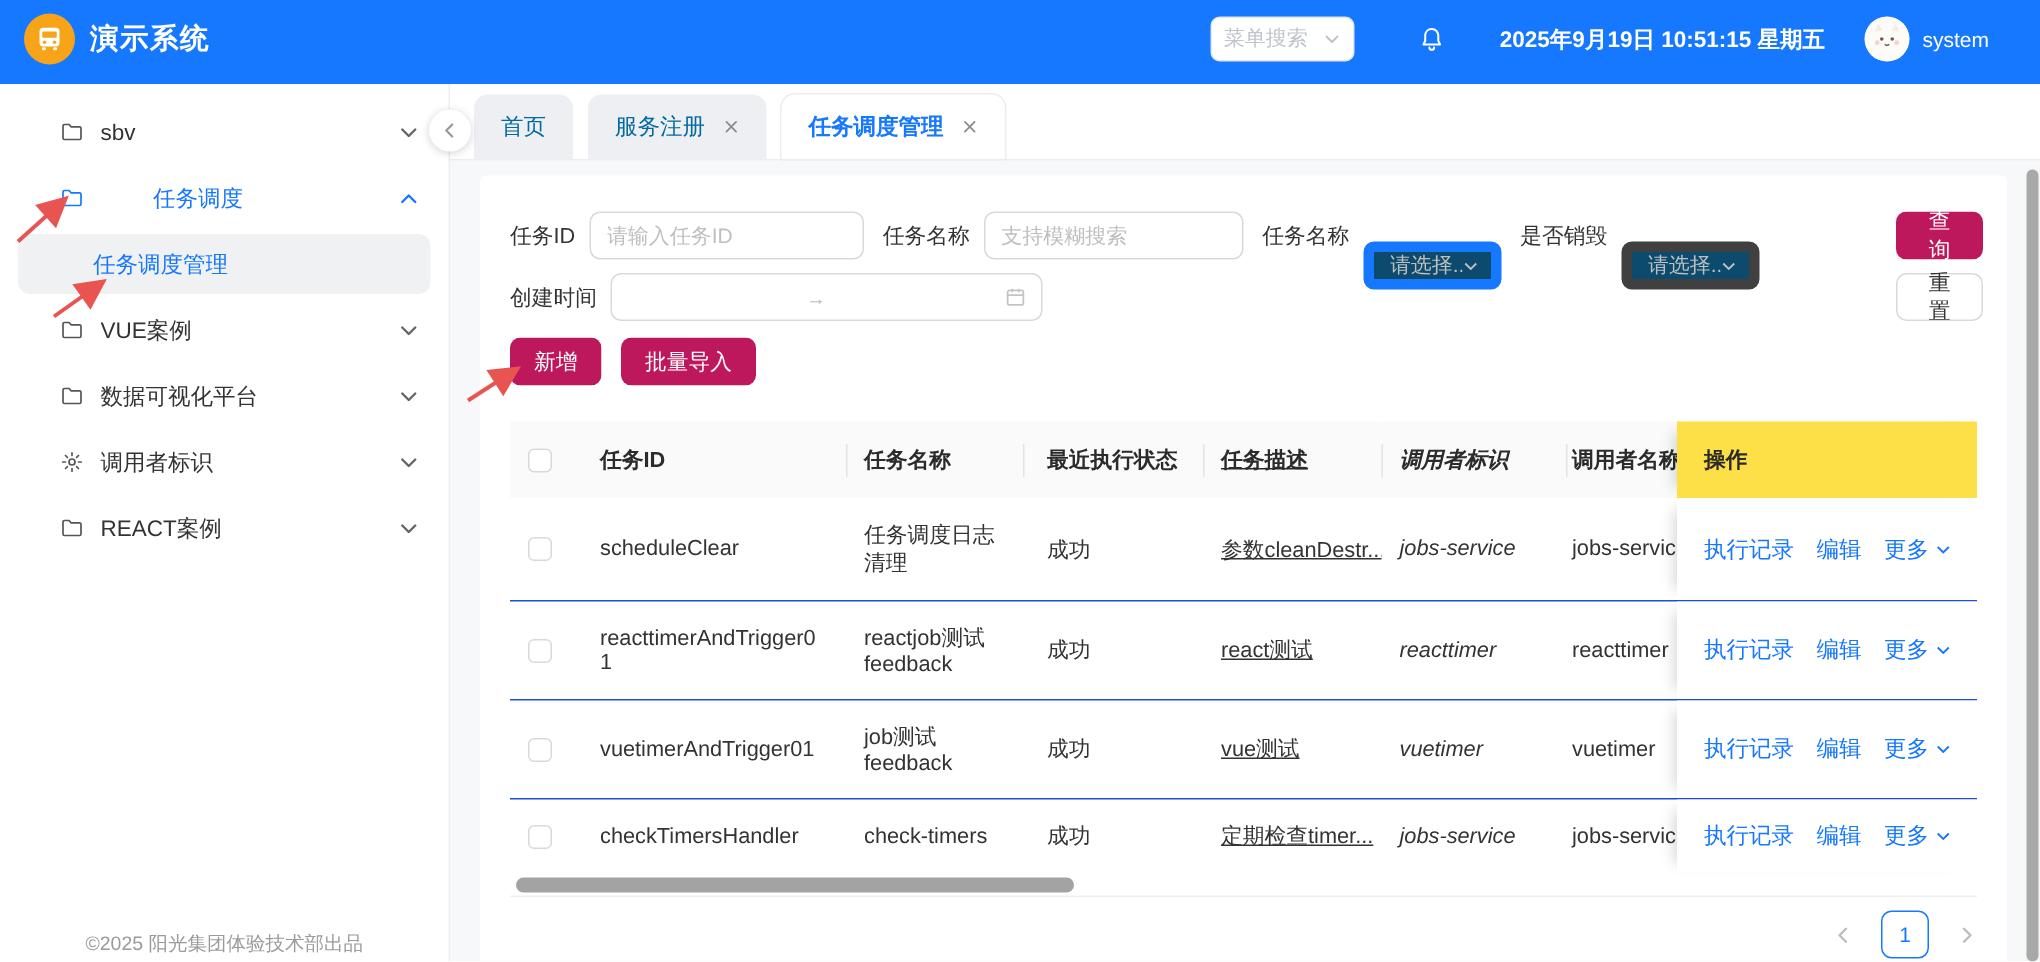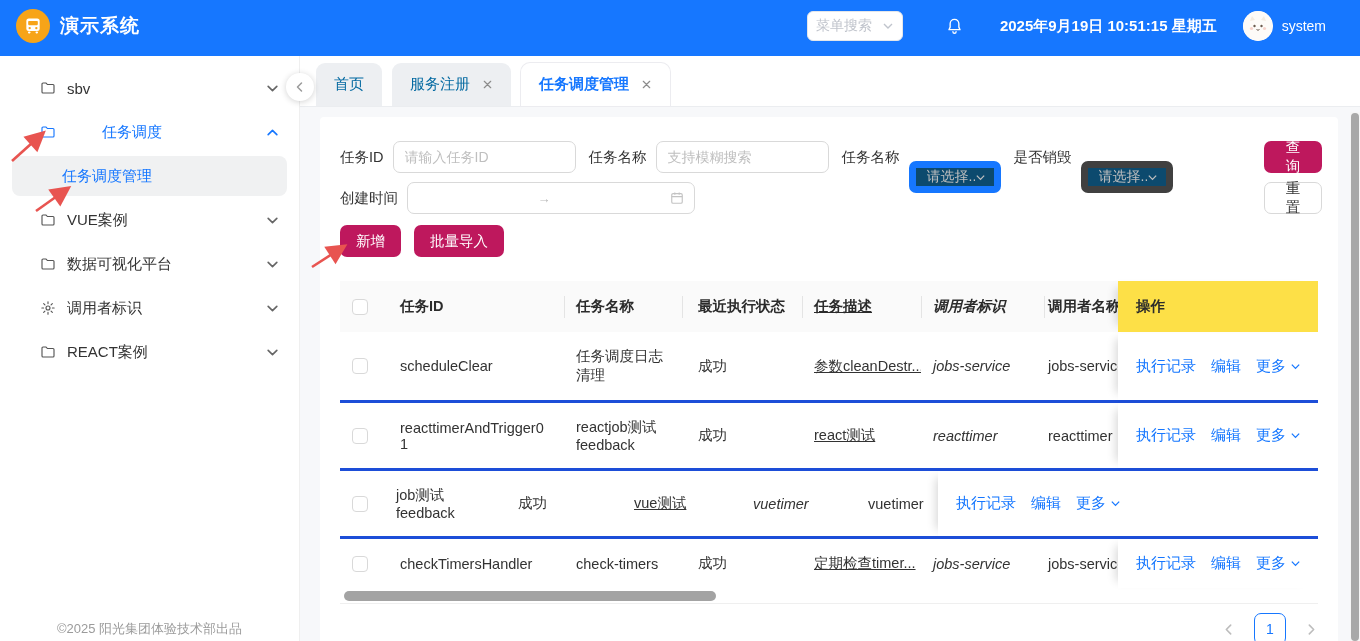--- a/index.html
+++ b/index.html
@@ -84,21 +84,21 @@
   .thead .tcell.sep::before { content:""; position:absolute; left:0; top:50%; transform:translateY(-50%); width:1px; height:22px; background:#e4e4e4; }
   .col-cb { width:44px; justify-content:flex-start; padding:15px 0 15px 12px; }
   .col-id { width:180px; }
   .col-name { width:118px; padding-left:12px; padding-right:10px; }
   .col-status { width:120px; }
   .col-desc { width:119px; padding-left:12px; padding-right:6px; white-space:nowrap; overflow:hidden;text-decoration:underline; }
   .col-cid { width:123px; padding-left:12px;font-style:italic; }
   .col-cname { width:74px; padding:15px 2px 15px 4px; white-space:nowrap; overflow:hidden; }
   .col-op { width:200px; box-shadow:-9px 0 9px -7px rgba(0,0,0,.16); background:#fff; gap:15px; padding-left:18px; }
   .thead .col-op { background:#fde047; }
-  .tbody .trow { border-bottom:3px solid #1d4ed8; }
+  .tbody .trow { border-bottom:1px solid #1d4ed8; }
   .tbody .trow:last-child { border-bottom:none; }
   .cbox { width:16px; height:16px; border:1px solid #d9d9d9; border-radius:4px; background:#fff; cursor:pointer; }
   .oplink { color:#1677ff; font-size:15px; cursor:pointer; white-space:nowrap; display:inline-flex; align-items:center; gap:4px; }
 
   .hscroll { width:978px; height:10px; margin-top:3px; }
   .hscroll .thumb { width:372px; height:10px; margin-left:4px; background:#a3a3a3; border-radius:5px; cursor:grab; }
   .table-bottborder { width:978px; height:1px; background:#efefef; margin-top:2px; }
 
   .pagination { width:978px; display:flex; justify-content:flex-end; align-items:center; gap:19px; margin-top:9px; }
   .pg-arrow { color:#bdbdbd; display:flex; cursor:pointer; }
@@ -386,20 +386,21 @@
                       <polyline points="2,4 6,8 10,4" fill="none" stroke="currentColor" stroke-width="1.4"></polyline>
                     </svg>
                   </span>
               </div>
             </div>
 
             <div class="trow">
               <div class="tcell col-cb">
                   <span class="cbox"></span>
                 </div>
+              <div class="tcell col-id">vuetimerAndTrigger01</div>
               <div class="tcell col-name">job测试feedback</div>
               <div class="tcell col-status">成功</div>
               <div class="tcell col-desc">vue测试</div>
               <div class="tcell col-cid">vuetimer</div>
               <div class="tcell col-cname">vuetimer</div>
               <div class="tcell col-op">
                 <span class="oplink">执行记录</span>
                 <span class="oplink">编辑</span>
                 <span class="oplink">
                     <span>更多</span>

